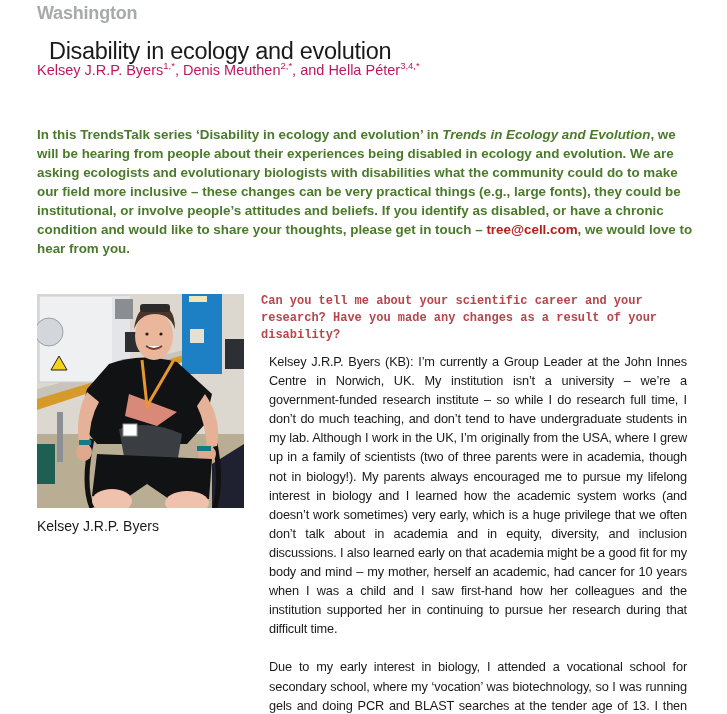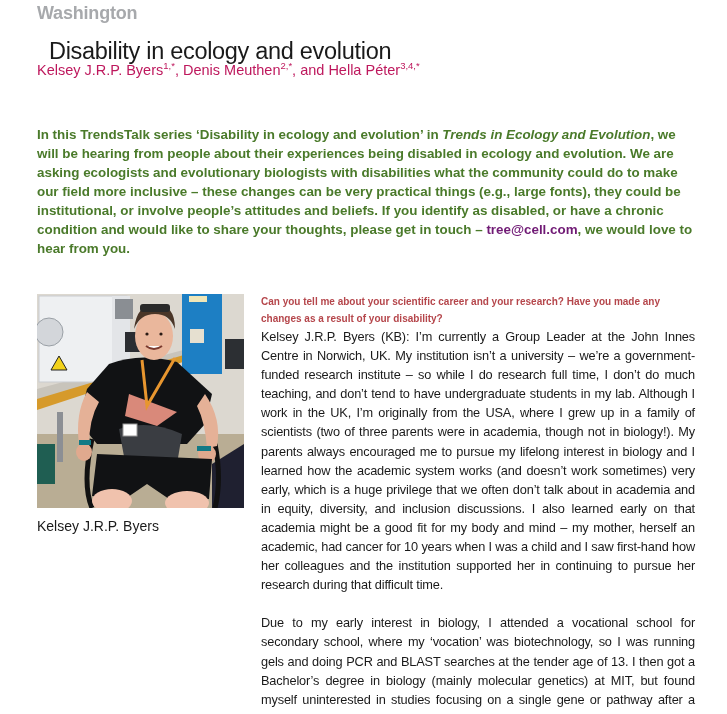--- a/index.html
+++ b/index.html
@@ -7,27 +7,27 @@
          font-family: "Liberation Sans", sans-serif; color: #1a1a1a; }
   .series-label { position: absolute; left: 37px; top: 3px; font-size: 18px; font-weight: bold;
                   color: #a7a9ac; letter-spacing: -0.2px; }
   .title { position: absolute; left: 37px; top: 26px; font-size: 23.5px; font-weight: normal;
            color: #1a1a1a; letter-spacing: -0.3px; margin: 12px; }
   .authors { position: absolute; left: 37px; top: 62px; font-size: 14.5px; color: #be185d; }
   .authors sup { font-size: 9.5px; vertical-align: 6px; line-height: 0; }
   .intro { position: absolute; left: 37px; top: 125px; width: 660px; font-size: 13.4px;
            line-height: 19px; font-weight: bold; color: #4a7a2a; margin: 0; text-align: left; }
   .intro em { }
-  .intro a { color: #701a75; text-decoration: none; font-weight: bold; }
+  .intro a { color: #b91c1c; text-decoration: none; font-weight: bold; }
   .photo { position: absolute; left: 37px; top: 294px; width: 207px; height: 214px; overflow: hidden;
            background: #d9d6cf; }
   .caption { position: absolute; left: 37px; top: 518px; font-size: 14px; color: #1a1a1a; }
   .right { position: absolute; left: 261px; top: 293px; width: 434px; }
-  .question { font-size: 10px; line-height: 17px; font-weight: bold; color: #b5464b; margin: 0; }
-  .para { font-size: 12.75px; line-height: 19.1px; color: #1a1a1a; margin: 0; text-align: justify; letter-spacing: -0.15px; }
+  .question { font-size: 12px; line-height: 17px; font-weight: bold; color: #b5464b; margin: 0; font-family: Liberation Mono, monospace; }
+  .para { font-size: 12.75px; line-height: 19.1px; color: #1a1a1a; margin: 8px; text-align: justify; letter-spacing: -0.15px; }
   .para + .para { margin-top: 19px; }
 </style>
 </head>
 <body>
 
 <div class="series-label">Washington</div>
 <h1 class="title">Disability in ecology and evolution</h1>
 
 <div class="authors">
   <span>Kelsey J.R.P. Byers</span><sup>1,*</sup><span>, </span><span>Denis Meuthen</span><sup>2,*</sup><span>, and </span><span>Hella Péter</span><sup>3,4,*</sup>

